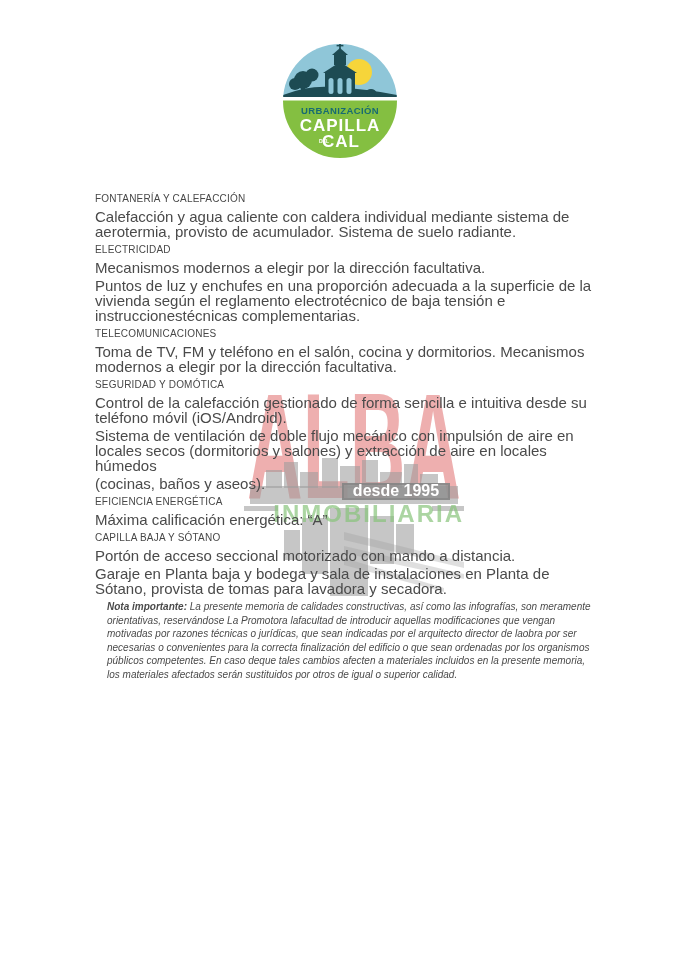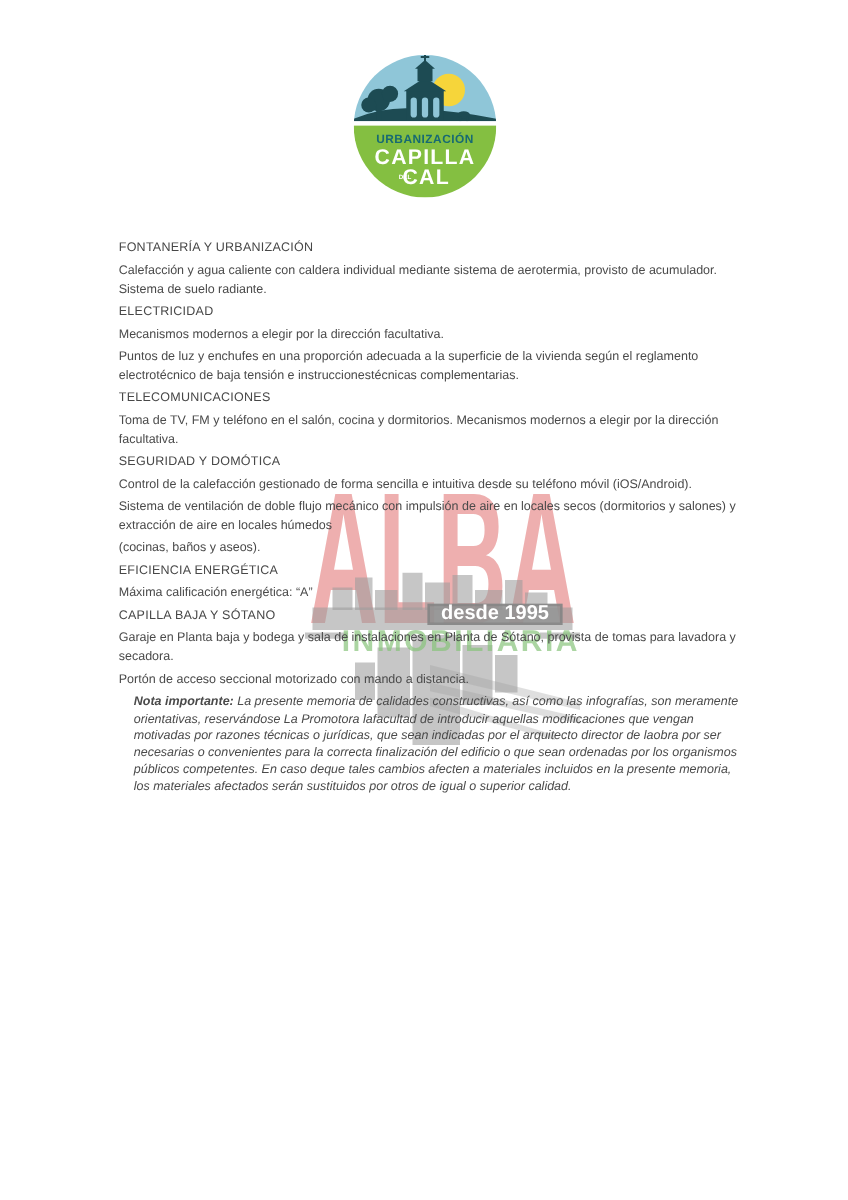--- a/index.html
+++ b/index.html
@@ -26,21 +26,21 @@
     font-size:24px; font-weight:bold; letter-spacing:2px;
     color:rgba(136,195,122,.7); white-space:nowrap;
   }
 
   
   .content { position:absolute; left:95px; top:191px; width:497px; z-index:2; }
   .h {
     font-size:10px; color:#474747; line-height:15px; margin:0 0 3px 0;
     letter-spacing:.2px;
   }
-  .b { font-size:10px; color:#4a4a4a; line-height:15px; margin:0 0 3px 0; }
+  .b { font-size:15px; color:#4a4a4a; line-height:15px; margin:0 0 3px 0; }
   .note { font-size:10px; color:#4a4a4a; line-height:13.5px; margin:4px 0 0 12px; font-style:italic; }
   .note .lead { font-weight:bold; }
 </style>
 </head>
 <body>
 
 <div class="page">
 
   <div class="logo">
     <svg width="114" height="114" viewBox="0 0 114 114">
@@ -113,34 +113,34 @@
         <polygon points="100,100 200,130 200,134 100,107"></polygon>
       </g>
     </svg>
     <div class="wm-badge">
       <span>desde 1995</span>
     </div>
     <div class="wm-inmo">INMOBILIARIA</div>
   </div>
 
   <div class="content">
-    <p class="h">FONTANERÍA Y URBANIZACIÓN</p>
+    <p class="h">FONTANERÍA Y CALEFACCIÓN</p>
     <p class="b">Calefacción y agua caliente con caldera individual mediante sistema de aerotermia, provisto de acumulador. Sistema de suelo radiante.</p>
     <p class="h">ELECTRICIDAD</p>
     <p class="b">Mecanismos modernos a elegir por la dirección facultativa.</p>
     <p class="b">Puntos de luz y enchufes en una proporción adecuada a la superficie de la vivienda según el reglamento electrotécnico de baja tensión e instruccionestécnicas complementarias.</p>
     <p class="h">TELECOMUNICACIONES</p>
     <p class="b">Toma de TV, FM y teléfono en el salón, cocina y dormitorios. Mecanismos modernos a elegir por la dirección facultativa.</p>
     <p class="h">SEGURIDAD Y DOMÓTICA</p>
     <p class="b">Control de la calefacción gestionado de forma sencilla e intuitiva desde su teléfono móvil (iOS/Android).</p>
     <p class="b">Sistema de ventilación de doble flujo mecánico con impulsión de aire en locales secos (dormitorios y salones) y extracción de aire en locales húmedos</p>
     <p class="b">(cocinas, baños y aseos).</p>
     <p class="h">EFICIENCIA ENERGÉTICA</p>
     <p class="b">Máxima calificación energética: “A”</p>
     <p class="h">CAPILLA BAJA Y SÓTANO</p>
+    <p class="b">Portón de acceso seccional motorizado con mando a distancia.</p>
     <p class="b">Garaje en Planta baja y bodega y sala de instalaciones en Planta de Sótano, provista de tomas para lavadora y secadora.</p>
-    <p class="b">Portón de acceso seccional motorizado con mando a distancia.</p>
     <p class="note">
       <span class="lead">Nota importante:</span><span> La presente memoria de calidades constructivas, así como las infografías, son meramente orientativas, reservándose La Promotora lafacultad de introducir aquellas modificaciones que vengan motivadas por razones técnicas o jurídicas, que sean indicadas por el arquitecto director de laobra por ser necesarias o convenientes para la correcta finalización del edificio o que sean ordenadas por los organismos públicos competentes. En caso deque tales cambios afecten a materiales incluidos en la presente memoria, los materiales afectados serán sustituidos por otros de igual o superior calidad.</span>
     </p>
   </div>
 
 </div>
 
 </body></html>

